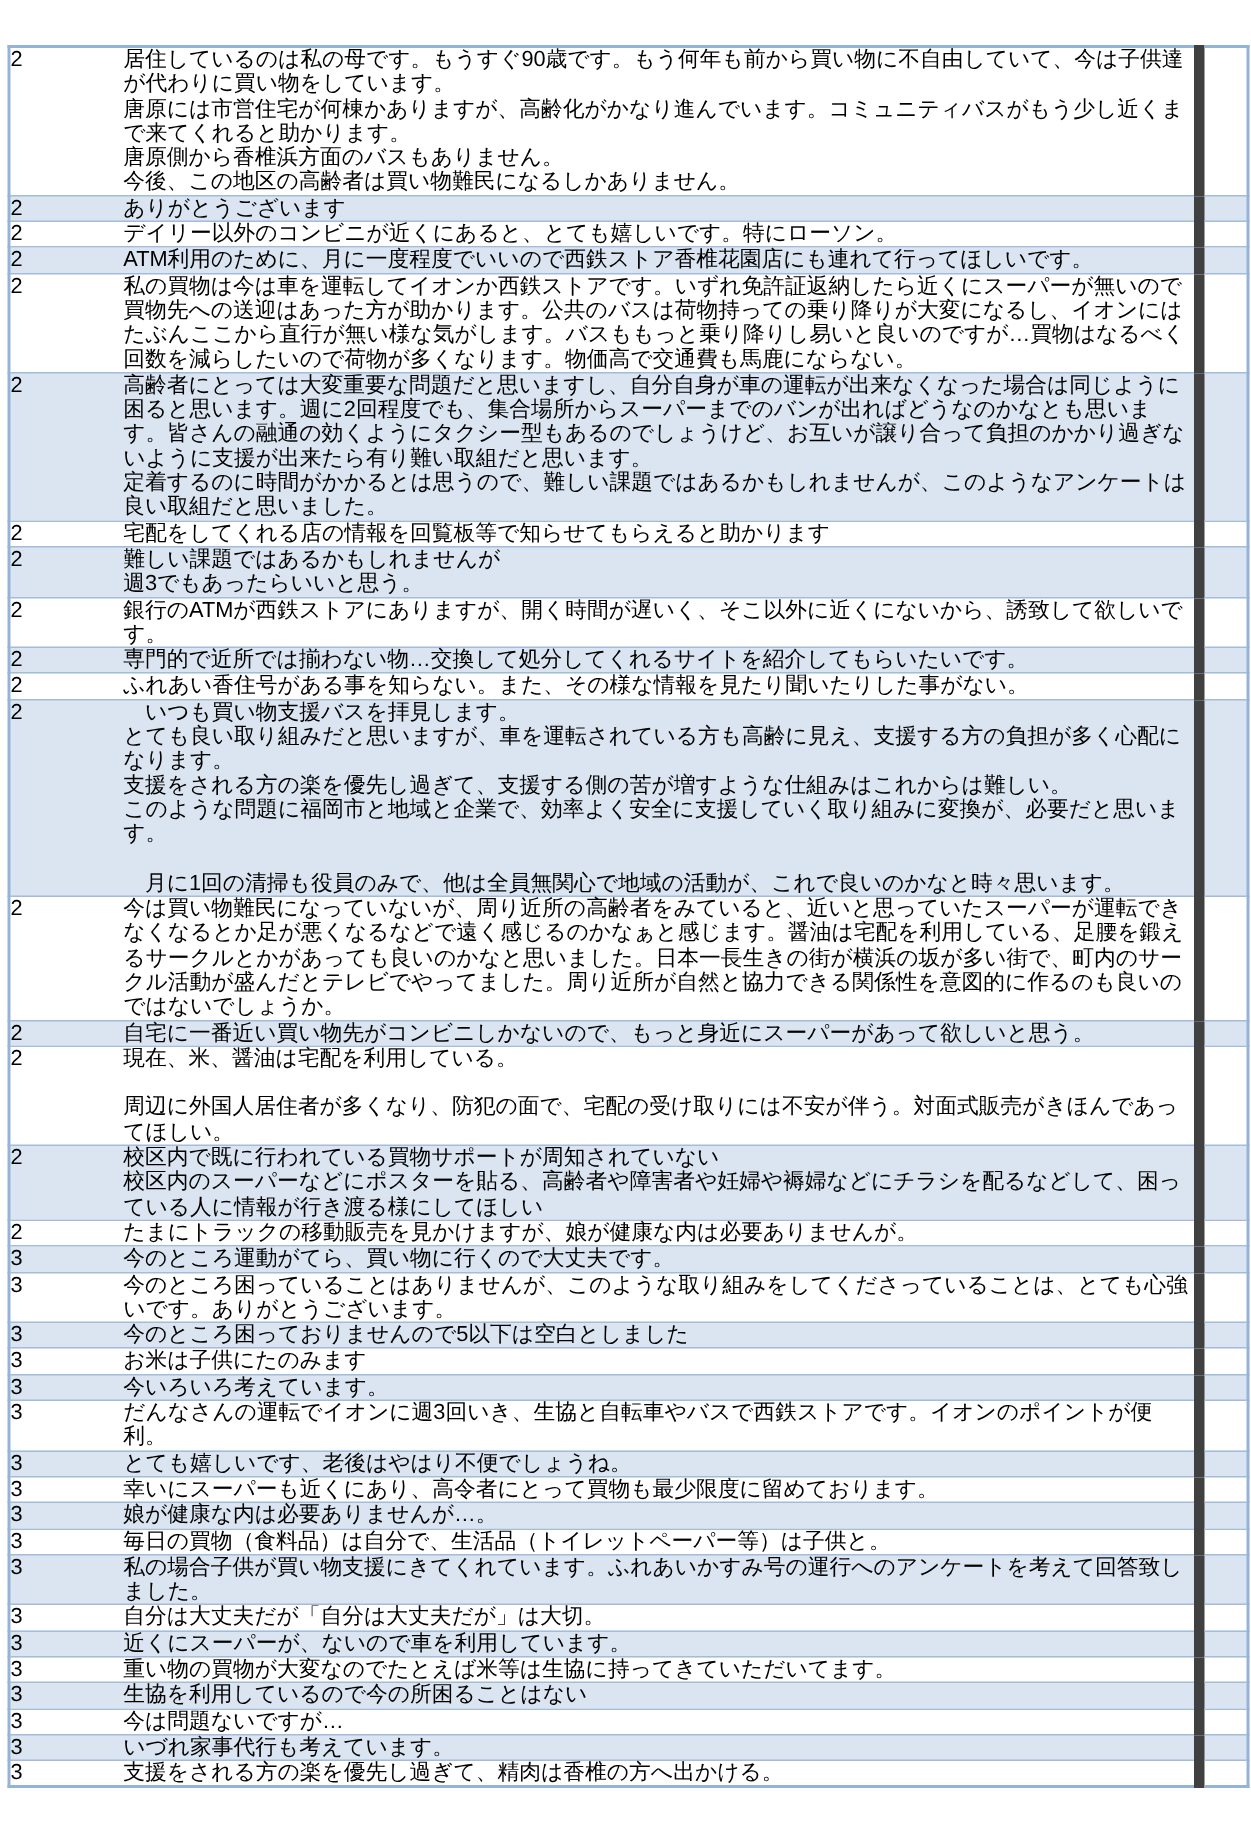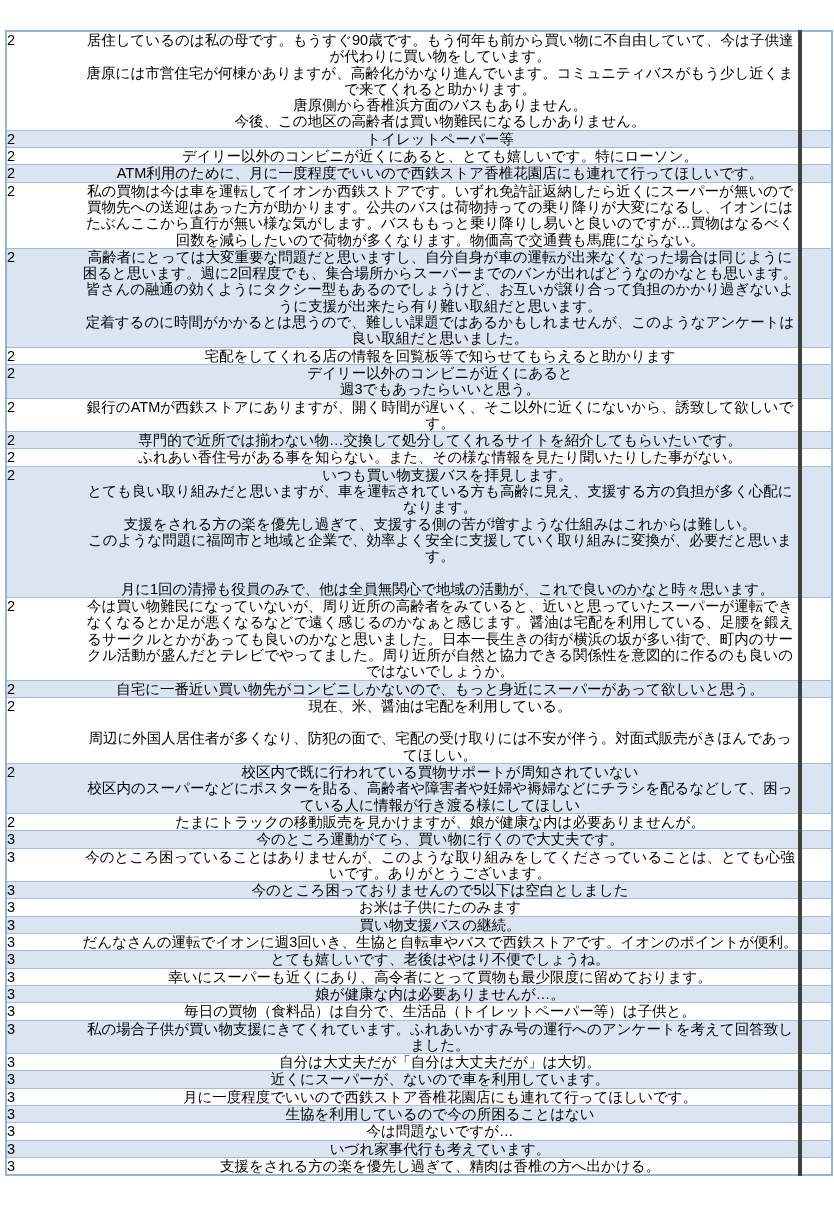--- a/index.html
+++ b/index.html
@@ -40,25 +40,24 @@
   }
   table.comments tr.band td {
     background: #dbe5f1;
   }
   td.rating-cell {
     padding: 0 0 0 4px;
     font-size: 13.5px;
   }
   td.comment-cell {
     padding: 0 2px 0 2px;
-    border-right: 4px solid #404040;
+    border-right: 7px solid #404040;
     white-space: pre-wrap;
     word-break: break-all;
     overflow-wrap: anywhere;
-    text-align: center;
   }
   td.spacer-cell {
     padding: 0;
   }
 </style>
 </head>
 <body>
 
 <div class="page">
   <table class="comments">
@@ -71,21 +70,21 @@
         <tr>
     <td class="rating-cell">2</td>
     <td class="comment-cell">居住しているのは私の母です。もうすぐ90歳です。もう何年も前から買い物に不自由していて、今は子供達が代わりに買い物をしています。
 唐原には市営住宅が何棟かありますが、高齢化がかなり進んでいます。コミュニティバスがもう少し近くまで来てくれると助かります。
 唐原側から香椎浜方面のバスもありません。
 今後、この地区の高齢者は買い物難民になるしかありません。</td>
     <td class="spacer-cell"></td>
   </tr>
         <tr class="band">
     <td class="rating-cell">2</td>
-    <td class="comment-cell">トイレットペーパー等</td>
+    <td class="comment-cell">ありがとうございます</td>
     <td class="spacer-cell"></td>
   </tr>
         <tr>
     <td class="rating-cell">2</td>
     <td class="comment-cell">デイリー以外のコンビニが近くにあると、とても嬉しいです。特にローソン。</td>
     <td class="spacer-cell"></td>
   </tr>
         <tr class="band">
     <td class="rating-cell">2</td>
     <td class="comment-cell">ATM利用のために、月に一度程度でいいので西鉄ストア香椎花園店にも連れて行ってほしいです。</td>
@@ -102,21 +101,21 @@
 定着するのに時間がかかるとは思うので、難しい課題ではあるかもしれませんが、このようなアンケートは良い取組だと思いました。</td>
     <td class="spacer-cell"></td>
   </tr>
         <tr>
     <td class="rating-cell">2</td>
     <td class="comment-cell">宅配をしてくれる店の情報を回覧板等で知らせてもらえると助かります</td>
     <td class="spacer-cell"></td>
   </tr>
         <tr class="band">
     <td class="rating-cell">2</td>
-    <td class="comment-cell">デイリー以外のコンビニが近くにあると
+    <td class="comment-cell">難しい課題ではあるかもしれませんが
 週3でもあったらいいと思う。</td>
     <td class="spacer-cell"></td>
   </tr>
         <tr>
     <td class="rating-cell">2</td>
     <td class="comment-cell">銀行のATMが西鉄ストアにありますが、開く時間が遅いく、そこ以外に近くにないから、誘致して欲しいです。</td>
     <td class="spacer-cell"></td>
   </tr>
         <tr class="band">
     <td class="rating-cell">2</td>
@@ -181,21 +180,21 @@
     <td class="comment-cell">今のところ困っておりませんので5以下は空白としました</td>
     <td class="spacer-cell"></td>
   </tr>
         <tr>
     <td class="rating-cell">3</td>
     <td class="comment-cell">お米は子供にたのみます</td>
     <td class="spacer-cell"></td>
   </tr>
         <tr class="band">
     <td class="rating-cell">3</td>
-    <td class="comment-cell">買い物支援バスの継続。</td>
+    <td class="comment-cell">今いろいろ考えています。</td>
     <td class="spacer-cell"></td>
   </tr>
         <tr>
     <td class="rating-cell">3</td>
     <td class="comment-cell">だんなさんの運転でイオンに週3回いき、生協と自転車やバスで西鉄ストアです。イオンのポイントが便利。</td>
     <td class="spacer-cell"></td>
   </tr>
         <tr class="band">
     <td class="rating-cell">3</td>
     <td class="comment-cell">とても嬉しいです、老後はやはり不便でしょうね。</td>
@@ -226,21 +225,21 @@
     <td class="comment-cell">自分は大丈夫だが「自分は大丈夫だが」は大切。</td>
     <td class="spacer-cell"></td>
   </tr>
         <tr class="band">
     <td class="rating-cell">3</td>
     <td class="comment-cell">近くにスーパーが、ないので車を利用しています。</td>
     <td class="spacer-cell"></td>
   </tr>
         <tr>
     <td class="rating-cell">3</td>
-    <td class="comment-cell">月に一度程度でいいので西鉄ストア香椎花園店にも連れて行ってほしいです。</td>
+    <td class="comment-cell">重い物の買物が大変なのでたとえば米等は生協に持ってきていただいてます。</td>
     <td class="spacer-cell"></td>
   </tr>
         <tr class="band">
     <td class="rating-cell">3</td>
     <td class="comment-cell">生協を利用しているので今の所困ることはない</td>
     <td class="spacer-cell"></td>
   </tr>
         <tr>
     <td class="rating-cell">3</td>
     <td class="comment-cell">今は問題ないですが…</td>

